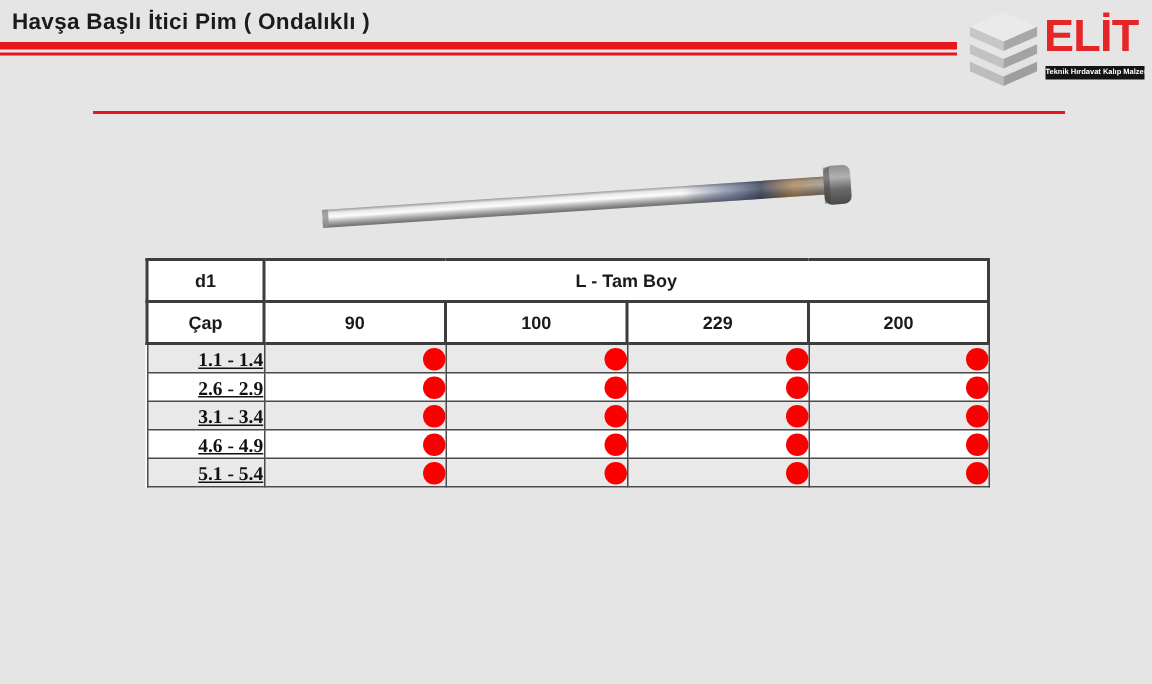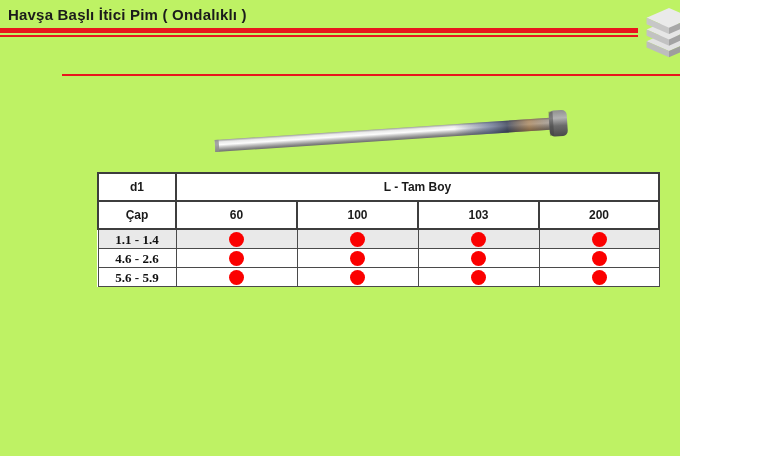--- a/index.html
+++ b/index.html
@@ -1,16 +1,16 @@
 <!DOCTYPE html>
 <html style="--accent: #e8161d; --dot-red: #fb0000; --brand-red: #e52528; --row-alt: #e9e9e9; --tbl-border: #3d3d3d;"><head>
 <meta charset="utf-8">
 <style>
   html,body{margin:0;padding:0;background:#fff;}
-  .page{position:relative;width:680px;height:456px;background:#bef264;overflow:hidden;
+  .page{position:relative;width:768px;height:456px;background:#e5e5e5;overflow:hidden;
         font-family:"Liberation Sans",sans-serif;}
   .title{position:absolute;left:8px;top:6px;font-size:15px;font-weight:bold;color:#1b1b1b;
          letter-spacing:0.2px;}
   .rule-thick{position:absolute;left:0;top:28px;width:638px;height:5px;
               background:var(--accent,#e8161d);}
   .rule-thin{position:absolute;left:0;top:35px;width:638px;height:2px;
              background:var(--accent,#e8161d);}
   .mid-rule{position:absolute;left:62px;top:74px;width:648px;height:2px;
             background:var(--accent,#e8161d);}
   
@@ -21,22 +21,22 @@
   .logo .tagline{position:absolute;left:52px;top:40px;width:66px;height:9px;background:#141414;
                  color:#ffffff;font-size:5px;font-weight:bold;text-align:center;line-height:9px;
                  white-space:nowrap;overflow:hidden;}
   
   .pin{position:absolute;left:205px;top:100px;width:380px;height:60px;}
   
   table.sizes{position:absolute;left:97px;top:172px;width:561px;border-collapse:collapse;
               table-layout:fixed;background:#fff;}
   table.sizes th{border:2px solid var(--tbl-border,#3d3d3d);height:26px;font-size:12px;
                  font-weight:bold;color:#1a1a1a;background:#ffffff;text-align:center;padding:0;margin-left:16px;}
-  table.sizes td{border:1.5px solid #4a4a4a;height:18px;text-align:center;vertical-align:middle;
-                 padding:0;line-height:0;background:#ffffff;}
+  table.sizes td{border:1.5px solid #4a4a4a;height:18px;text-align:right;vertical-align:middle;
+                 padding:0;line-height:0;background:#ffffff;text-decoration:underline;}
   table.sizes tr.alt td{background:var(--row-alt,#e9e9e9);}
   table.sizes td.range{font-family:"Liberation Serif",serif;font-weight:bold;font-size:13px;
                        color:#111;line-height:1;}
   .dot{display:inline-block;width:15px;height:15px;border-radius:50%;
        background:var(--dot-red,#fb0000);}
 </style>
 </head>
 <body>
 
 <div class="page">
@@ -110,43 +110,57 @@
       <col style="width:121px">
       <col style="width:120px">
     </colgroup>
     <thead>
       <tr>
         <th>d1</th>
         <th colspan="4">L - Tam Boy</th>
       </tr>
       <tr>
         <th>Çap</th>
-        <th>60</th>
+        <th>90</th>
         <th>100</th>
-        <th>103</th>
+        <th>229</th>
         <th>200</th>
       </tr>
     </thead>
     <tbody id="table-body">
         <tr class="alt">
           <td class="range">1.1 - 1.4</td>
           <td><span class="dot"></span></td>
           <td><span class="dot"></span></td>
           <td><span class="dot"></span></td>
           <td><span class="dot"></span></td>
         </tr>
         <tr>
-          <td class="range">4.6 - 2.6</td>
+          <td class="range">2.6 - 2.9</td>
+          <td><span class="dot"></span></td>
+          <td><span class="dot"></span></td>
+          <td><span class="dot"></span></td>
+          <td><span class="dot"></span></td>
+        </tr>
+        <tr class="alt">
+          <td class="range">3.1 - 3.4</td>
           <td><span class="dot"></span></td>
           <td><span class="dot"></span></td>
           <td><span class="dot"></span></td>
           <td><span class="dot"></span></td>
         </tr>
         <tr>
-          <td class="range">5.6 - 5.9</td>
+          <td class="range">4.6 - 4.9</td>
+          <td><span class="dot"></span></td>
+          <td><span class="dot"></span></td>
+          <td><span class="dot"></span></td>
+          <td><span class="dot"></span></td>
+        </tr>
+        <tr class="alt">
+          <td class="range">5.1 - 5.4</td>
           <td><span class="dot"></span></td>
           <td><span class="dot"></span></td>
           <td><span class="dot"></span></td>
           <td><span class="dot"></span></td>
         </tr>
       </tbody>
   </table>
 
 </div>
 

